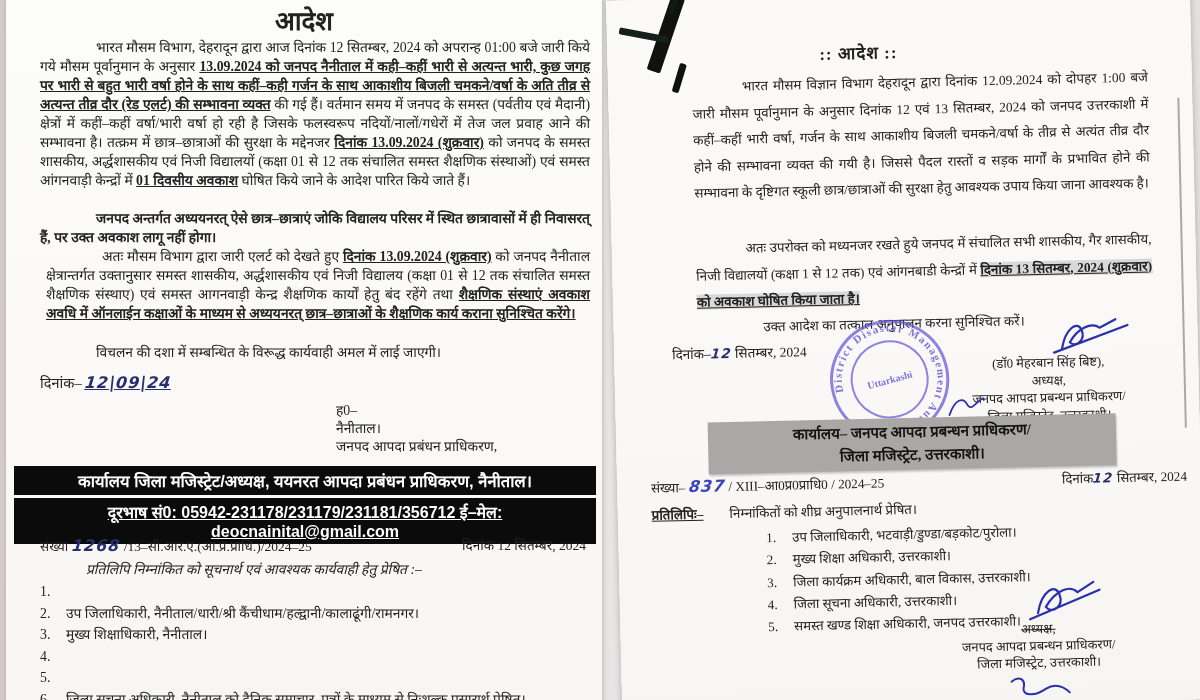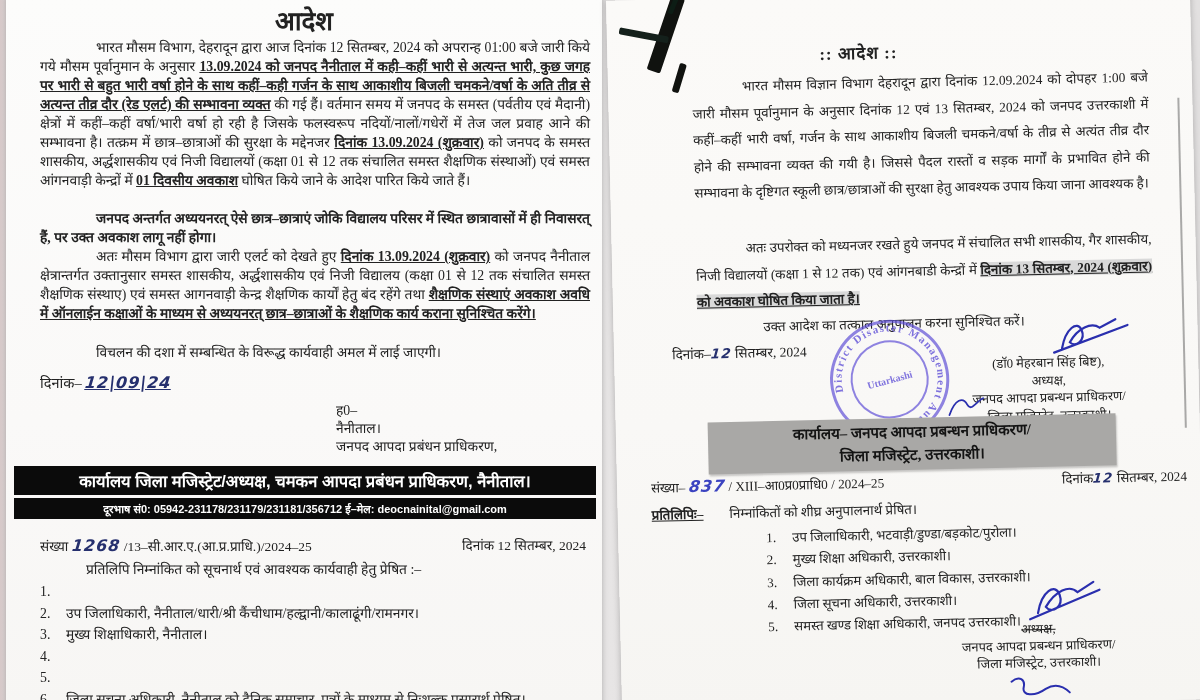--- a/index.html
+++ b/index.html
@@ -23,33 +23,33 @@
   .hand{font-family:"DejaVu Sans",sans-serif;font-style:italic;font-weight:bold;
         color:#26306e;letter-spacing:1px;display:inline-block;transform:skewX(-6deg);}
   .handblue{font-family:"DejaVu Sans",sans-serif;font-style:italic;font-weight:bold;
         color:#3b43c0;letter-spacing:1px;display:inline-block;transform:skewX(-8deg);}
   .sp{margin-left:26px;}
   .struck{text-decoration:line-through;}
   
   .l-title{top:6px;left:0;width:100%;text-align:center;font-size:26px;font-weight:bold;}
   .l-p1{top:42px;left:34px;right:12px;}
   .l-p2{top:213px;left:34px;right:12px;font-weight:bold;}
-  .l-p3{top:251px;left:34px;right:12px;}
+  .l-p3{top:251px;left:40px;right:12px;}
   .l-p4{top:347px;left:34px;right:12px;}
   .l-date{top:376px;left:34px;font-size:14.5px;}
   .l-sig{top:406px;right:16px;width:250px;line-height:18px;font-size:13.8px;}
   .l-sig span{position:static;display:block;}
   .l-band{top:470px;left:8px;right:6px;}
   .l-band .band-row{position:static;display:block;background:#0b0b0b;color:#fff;text-align:center;
         font-weight:bold;padding:3px 4px;margin-bottom:3px;font-family:"Liberation Sans","DejaVu Sans",sans-serif;}
   .band-1{font-size:16.5px;}
-  .band-2{font-size:11px;}
+  .band-2{font-size:16px;text-decoration:underline;}
   .l-ref{top:540px;left:34px;right:16px;display:flex;justify-content:space-between;font-size:13.5px;}
   .l-ref span{position:static;}
-  .l-copy{top:563px;left:80px;right:12px;font-size:13.8px;}
+  .l-copy{top:563px;left:80px;right:12px;font-size:13.8px;font-style:italic;}
   .l-list{top:585px;left:34px;right:8px;}
   .li{position:static;display:flex;line-height:21.6px;font-size:13.8px;}
   .li .num{position:static;width:26px;flex:none;}
   .li .txt{position:static;}
   
   .r-body{font-size:13.4px;line-height:26.5px;text-align:justify;}
   .r-title{top:46px;left:0;width:86%;text-align:center;font-size:17px;font-weight:bold;letter-spacing:1px;}
   .r-p1{top:76px;left:84px;right:44px;text-indent:50px;}
   .r-p2{top:238px;left:84px;right:44px;text-indent:50px;}
   .r-p3{top:320px;left:150px;right:44px;font-size:13.4px;}
@@ -91,21 +91,21 @@
     <p class="para indent l-p2">जनपद अन्तर्गत अध्ययनरत् ऐसे छात्र–छात्राएं जोकि विद्यालय परिसर में स्थित छात्रावासों में ही निवासरत् हैं, पर उक्त अवकाश लागू नहीं होगा।</p>
     <p class="para indent l-p3"><span style="position: static;">अतः मौसम विभाग द्वारा जारी एलर्ट को देखते हुए </span><span class="b u" style="position: static;">दिनांक 13.09.2024 (शुक्रवार)</span><span style="position: static;"> को जनपद नैनीताल क्षेत्रान्तर्गत उक्तानुसार समस्त शासकीय, अर्द्धशासकीय एवं निजी विद्यालय (कक्षा 01 से 12 तक संचालित समस्त शैक्षणिक संस्थाए) एवं समस्त आगनवाड़ी केन्द्र शैक्षणिक कार्यों हेतु बंद रहेंगे तथा </span><span class="b u" style="position: static;">शैक्षणिक संस्थाएं अवकाश अवधि में ऑनलाईन कक्षाओं के माध्यम से अध्ययनरत् छात्र–छात्राओं के शैक्षणिक कार्य कराना सुनिश्चित करेंगे।</span></p>
     <p class="para indent l-p4">विचलन की दशा में सम्बन्धित के विरूद्ध कार्यवाही अमल में लाई जाएगी।</p>
     <div class="l-date"><span style="position: static;">दिनांक–  </span><span class="hand big u" style="position: static;">12|09|24</span></div>
     <div class="l-sig">
       <span>ह0–</span>
       <span>नैनीताल।</span>
       <span>जनपद आपदा प्रबंधन प्राधिकरण,</span>
     </div>
     <div class="l-band">
-      <div class="band-row band-1">कार्यालय जिला मजिस्ट्रेट/अध्यक्ष, चमकन आपदा प्रबंधन प्राधिकरण, नैनीताल।</div>
+      <div class="band-row band-1">कार्यालय जिला मजिस्ट्रेट/अध्यक्ष, ययनरत आपदा प्रबंधन प्राधिकरण, नैनीताल।</div>
       <div class="band-row band-2">दूरभाष सं0: 05942-231178/231179/231181/356712 ई–मेल: deocnainital@gmail.com</div>
     </div>
     <div class="l-ref">
       <span><span style="position: static;">संख्या  </span><span class="hand big" style="position: static;">1268</span><span style="position: static;">  /13–सी.आर.ए.(आ.प्र.प्राधि.)/2024–25</span></span>
       <span>दिनांक 12 सितम्बर, 2024</span>
     </div>
     <div class="l-copy">प्रतिलिपि निम्नांकित को सूचनार्थ एवं आवश्यक कार्यवाही हेतु प्रेषित :–</div>
     <div class="l-list">
         <div class="li">
           <span class="num">1.</span>

